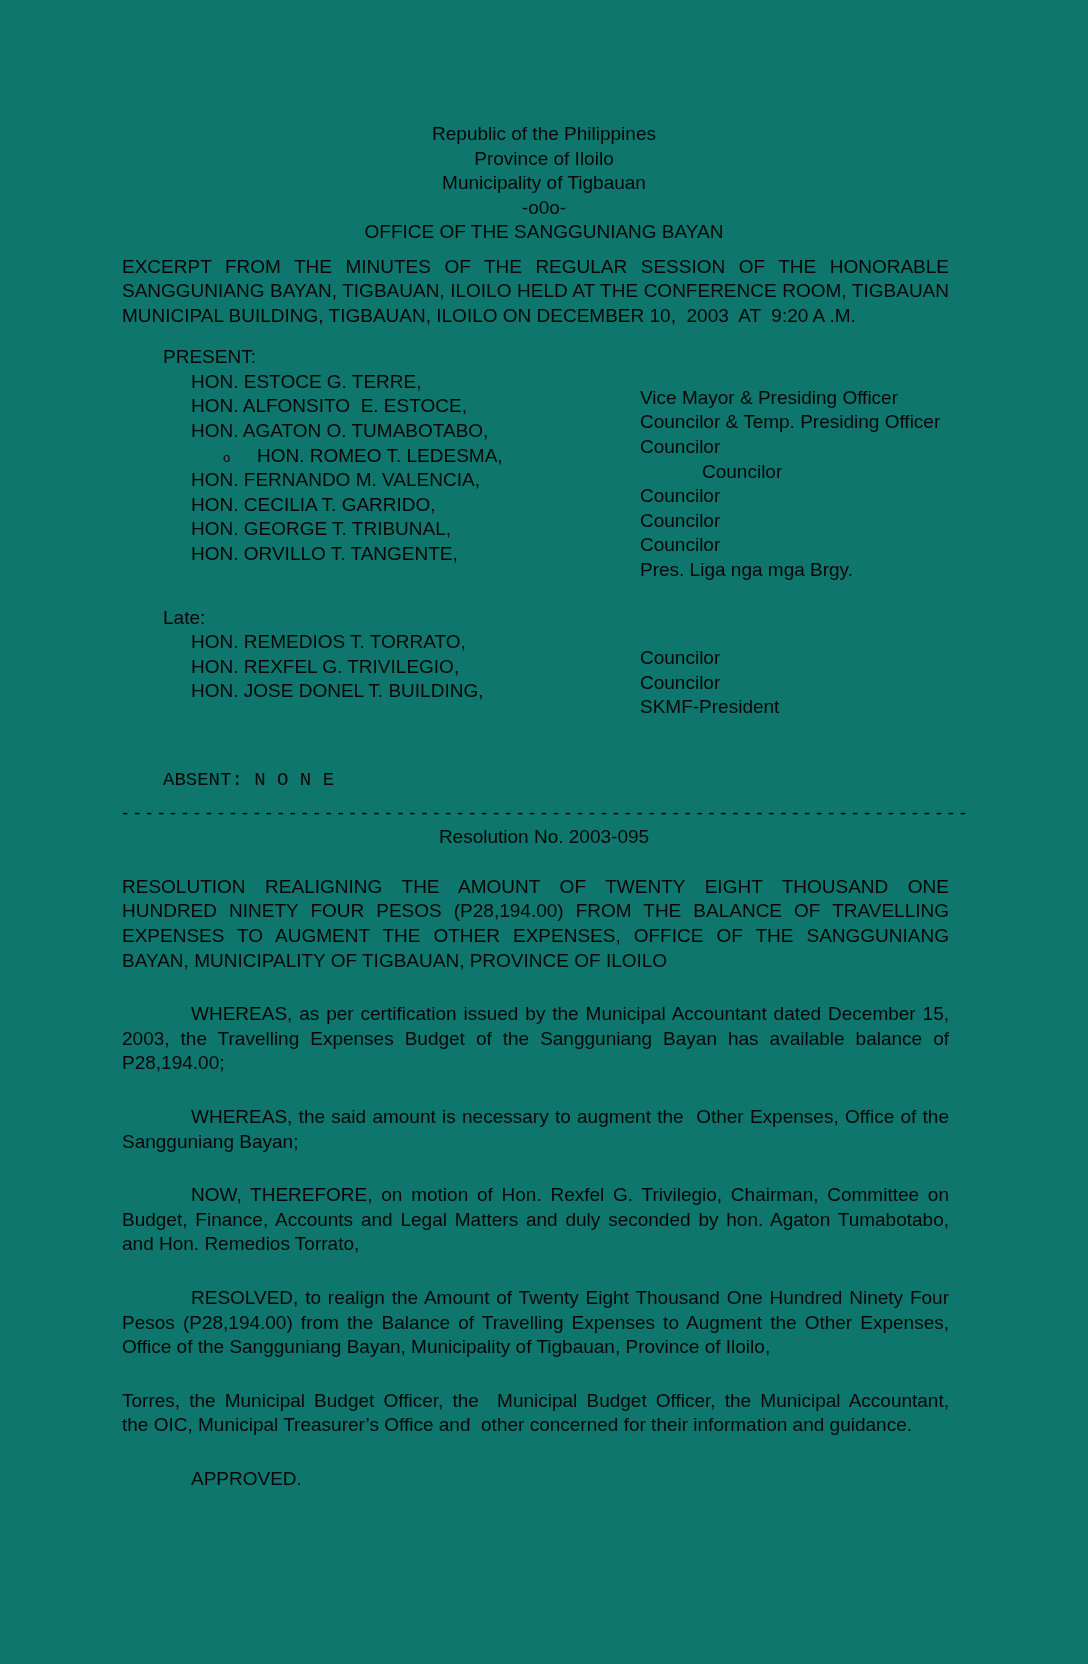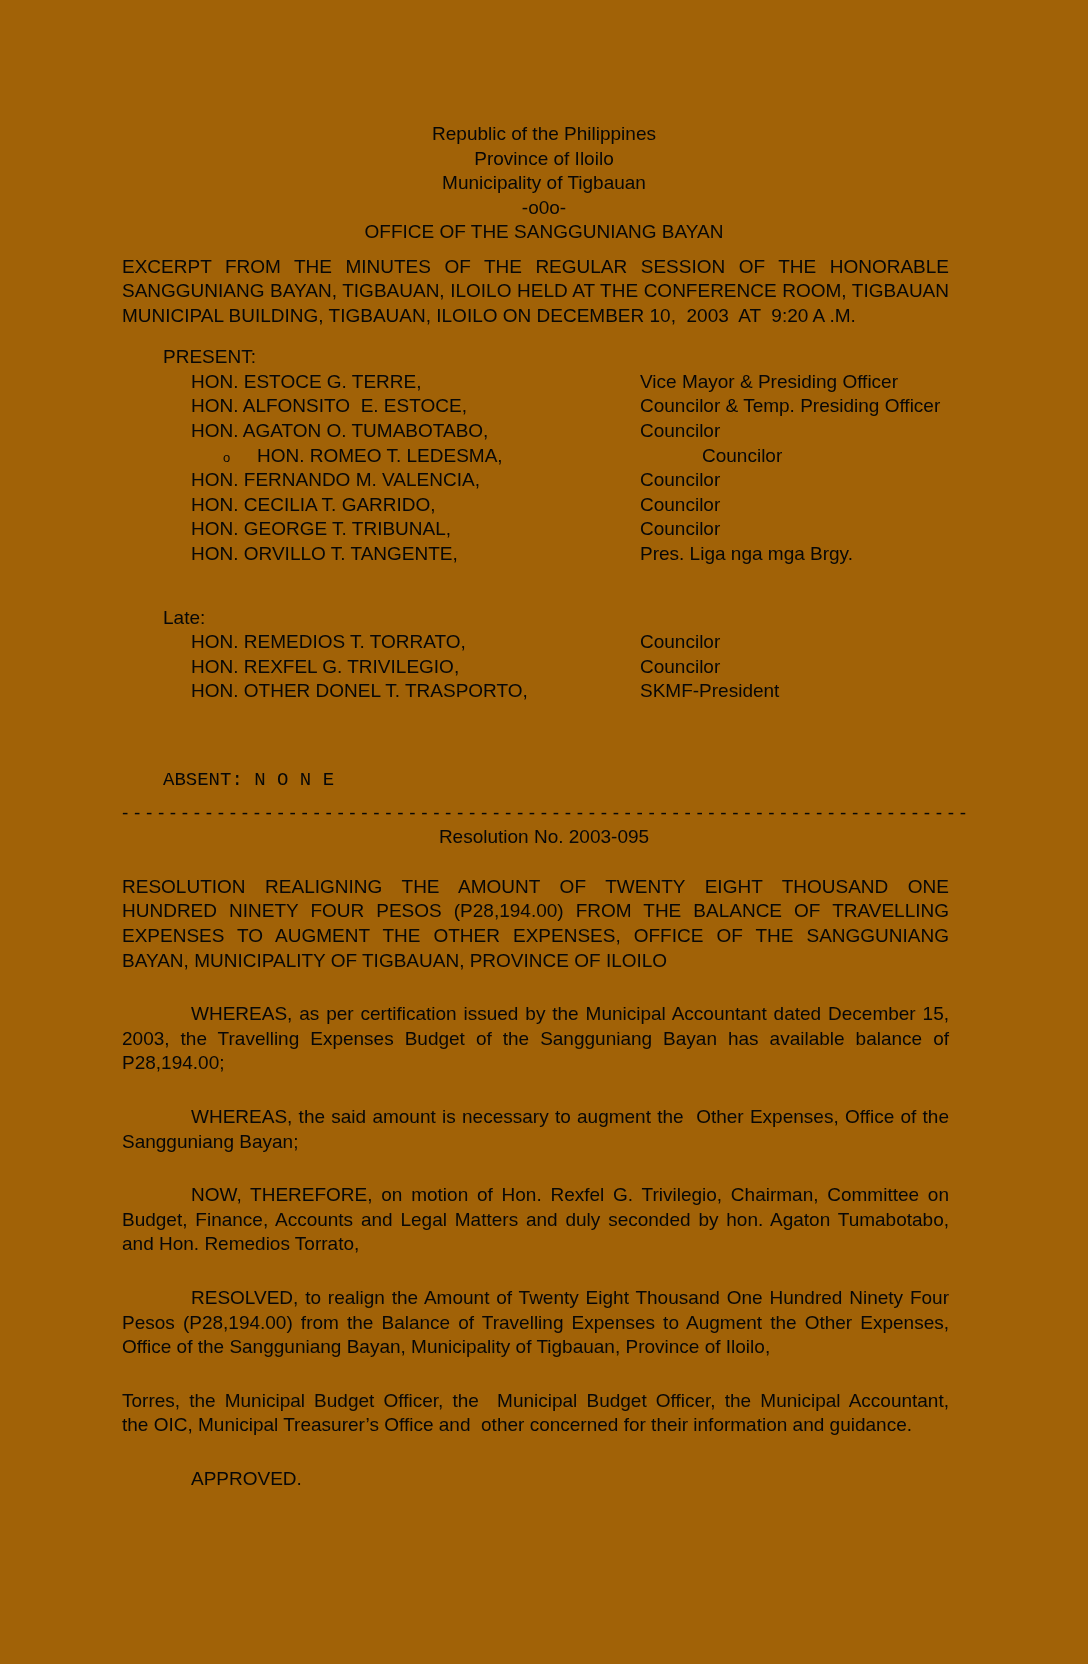--- a/index.html
+++ b/index.html
@@ -2,39 +2,39 @@
 <html><head>
 <meta charset="utf-8">
 <style>
   html, body { margin: 0; padding: 0; background: #ffffff; }
   .page {
     position: relative;
     width: 1088px;
     height: 1664px;
     box-sizing: border-box;
     padding: 122px 122px 0 122px;
-    background: #a16207;
+    background: #0f766e;
     color: #070707;
     font-family: "Liberation Sans", "DejaVu Sans", sans-serif;
     font-size: 19px;
     line-height: 24.6px;
     overflow: hidden;
   }
   .doc-header { text-align: center; line-height: 24.5px; margin-bottom: 10px; }
   .para { margin: 0 17px 29px 0; }
   .excerpt { margin-bottom: 17px; }
   .jl { text-align: justify; text-align-last: justify; }
   .ll { white-space: pre-wrap; }
   .ind { padding-left: 69px; }
   .sec-label { padding-left: 41px; }
   .present-block { margin-bottom: 39px; }
   .late-block { margin-bottom: 64px; }
   .row { position: relative; padding-left: 69px; }
   .row .name { white-space: pre; }
-  .row .title { position: absolute; left: 518px; top: 0; white-space: pre; }
+  .row .title { position: absolute; left: 518px; top: 16px; white-space: pre; }
   .row-bulleted { padding-left: 135px; }
   .row-bulleted .title { left: 580px; }
   .bullet { position: absolute; left: 101px; top: 2px; font-size: 13px; }
   .title-small { font-size: 19px; }
   .absent-line { padding-left: 41px; margin-bottom: 8px; white-space: pre-wrap; font-family: Liberation Mono, monospace; }
   .divider { text-align: justify; text-align-last: justify; margin-bottom: 0; }
   .res-no { text-align: center; margin-bottom: 25px; }
   .approved-line { padding-left: 69px; margin-top: 29px; white-space: pre-wrap; }
 </style>
 </head>
@@ -97,21 +97,21 @@
     <div class="sec-label">Late:</div>
     <div class="row">
       <span class="name">HON. REMEDIOS T. TORRATO,</span>
       <span class="title">Councilor</span>
     </div>
     <div class="row">
       <span class="name">HON. REXFEL G. TRIVILEGIO,</span>
       <span class="title">Councilor</span>
     </div>
     <div class="row">
-      <span class="name">HON. OTHER DONEL T. TRASPORTO,</span>
+      <span class="name">HON. JOSE DONEL T. BUILDING,</span>
       <span class="title title-small">SKMF-President</span>
     </div>
   </div>
 
   <div class="absent-line">ABSENT: N O N E</div>
 
   <div class="divider">- - - - - - - - - - - - - - - - - - - - - - - - - - - - - - - - - - - - - - - - - - - - - - - - - - - - - - - - - - - - - - - - - - - - - - -</div>
 
   <div class="res-no">Resolution No. 2003-095</div>
 

